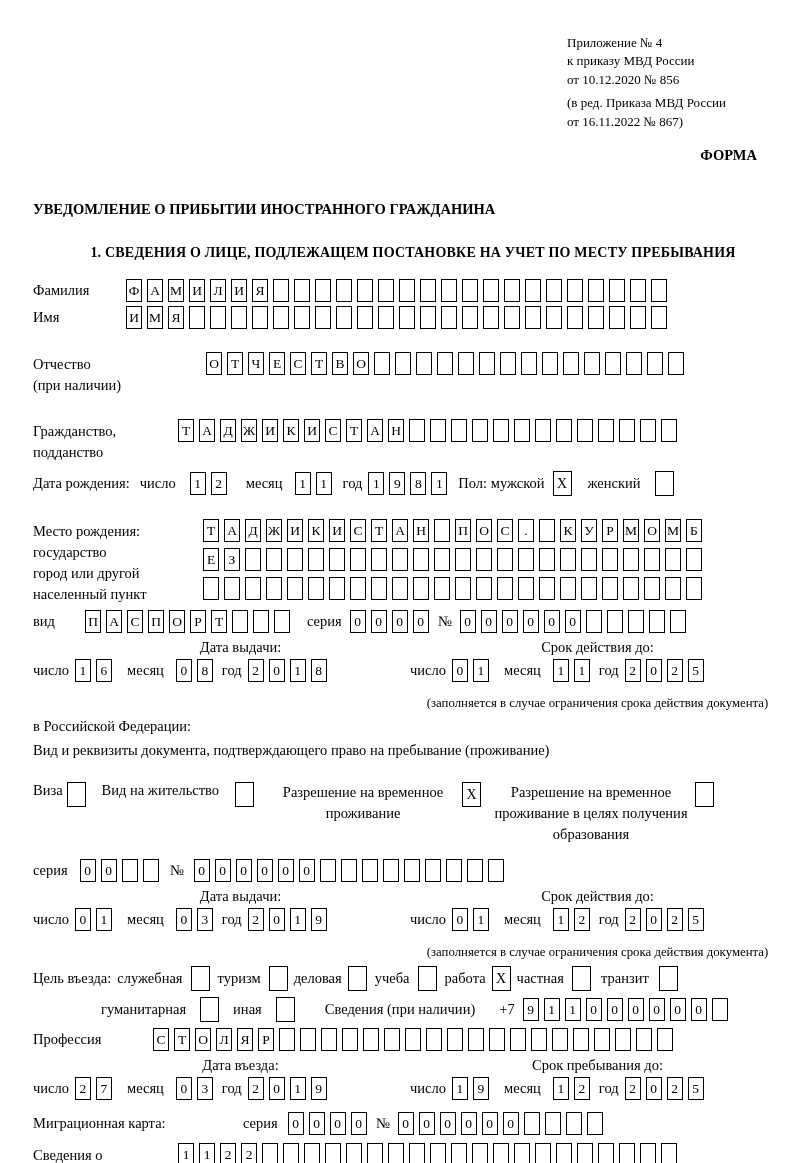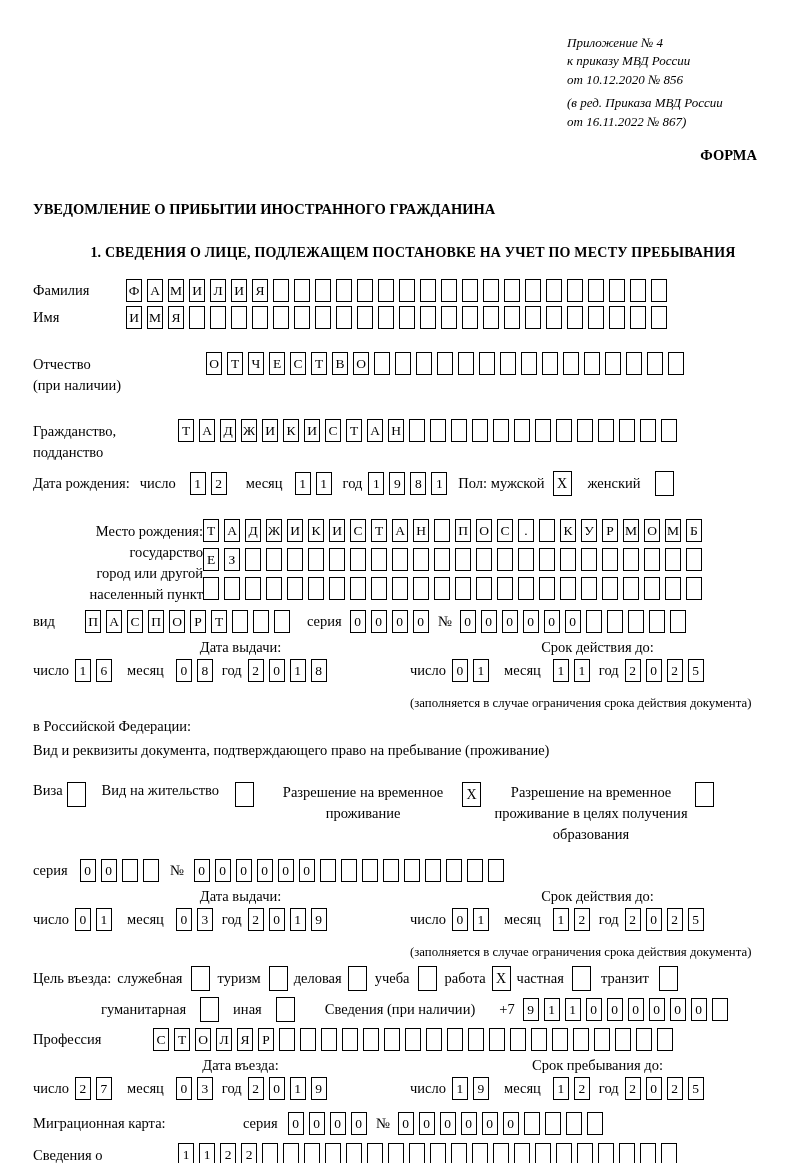--- a/index.html
+++ b/index.html
@@ -3,21 +3,21 @@
 <meta charset="utf-8">
 <style>
   * { box-sizing: border-box; }
   html,body { margin:0; padding:0; background:#888; }
   .page {
     width:800px; height:1163px; background:#ffffff; color:#000;
     font-family:"Liberation Serif","DejaVu Serif",serif;
     font-size:14.5px; position:relative; overflow:hidden;
     padding:34px 7px 0 33px;
   }
-  .hdr-block { width:190px; margin-left:auto; margin-right:36px; font-size:13px; line-height:1.42;font-style:italic; }
+  .hdr-block { width:190px; margin-left:auto; margin-right:36px; font-size:13px; line-height:1.42; }
   .hdr-block .gap { margin-top:5px; }
   .forma { text-align:right; margin:16px 36px 0 0; font-weight:bold; font-size:14.5px; }
   .title { text-align:left; font-weight:bold; font-size:14.5px; line-height:1.5; margin-top:35px; }
   .title-underline { display:inline-block; width:55px; border-bottom:1.6px solid #000; margin-left:8px; vertical-align:baseline; }
   .section-heading { text-align:center; font-weight:bold; font-size:14px; margin-top:24px; margin-bottom:18px; letter-spacing:0.2px; }
   .row { display:flex; align-items:center; margin-bottom:4px; flex-wrap:nowrap; }
   .row-top { align-items:flex-start;margin-top:23px; }
   .cells { display:inline-flex; flex:none; }
   .cell {
     display:inline-flex; width:16px; height:23px; border:1.7px solid #000;
@@ -34,21 +34,21 @@
   .two-line { line-height:21px; align-self:flex-start; margin-top:2px; }
   .ml4{margin-left:4px}.ml6{margin-left:6px}.ml8{margin-left:8px}.ml10{margin-left:10px}
   .ml12{margin-left:12px}.ml14{margin-left:14px}.ml16{margin-left:16px}
   .ml24{margin-left:24px}.ml30{margin-left:30px}
   .center-bold { text-align:center; font-weight:bold; margin:8px 0 6px 0; }
   .dual { display:flex; margin-top:6px; }
   .dual-left { width:345px; }
   .dual-right { width:375px; margin-left:auto; margin-right:8px; }
   .date-heading { text-align:center; margin-bottom:3px; }
   .dh-left { margin-left:70px; }
-  .note { font-size:12.8px; white-space:nowrap; text-align:left; margin-top:14px; }
+  .note { font-size:12.8px; white-space:nowrap; text-align:center; margin-top:14px; }
   .plain { margin:7px 0; }
   .opt-label-wrap { display:inline-block; text-align:center; line-height:1.45; }
   .w180 { width:186px; }
   .w195 { width:196px; }
   .stack > .cells { margin-bottom:6px; }
   .mb6 { margin-bottom:6px; }
 </style>
 </head>
 <body>
 
@@ -217,21 +217,21 @@
         <span class="cell">9</span>
         <span class="cell">8</span>
         <span class="cell">1</span>
       </span>
     <span class="ml6">Пол: мужской</span>
     <span class="cb ml8">X</span>
     <span class="ml16">женский</span>
     <span class="cb ml14"></span>
   </div>
 
-  <div class="row row-top" style="text-align:right;">
+  <div class="row row-top" style="">
     <span class="lbl w170 two-line">
       <div>Место рождения:</div>
       <div>государство</div>
       <div>город или другой</div>
       <div>населенный пункт</div>
     </span>
     <span class="stack">
       <span class="cells" style="display:flex;">
           <span class="cell">Т</span>
           <span class="cell">А</span>

